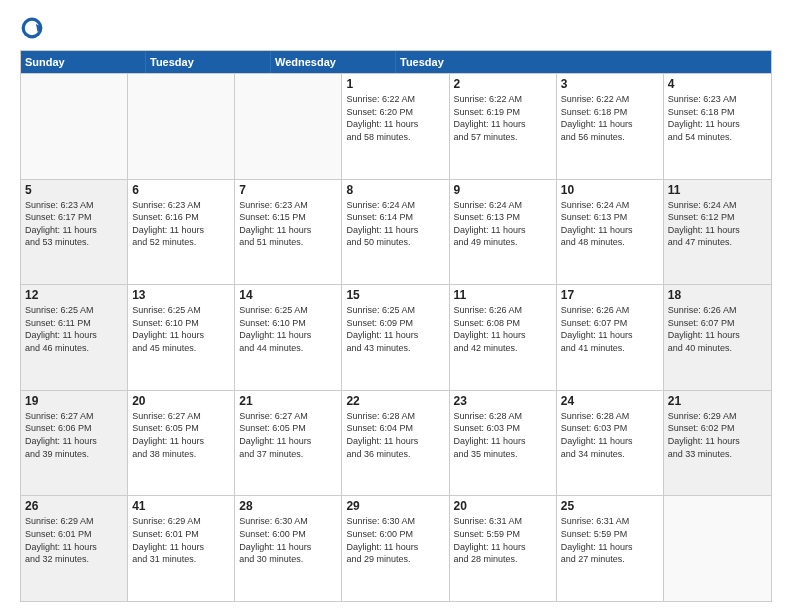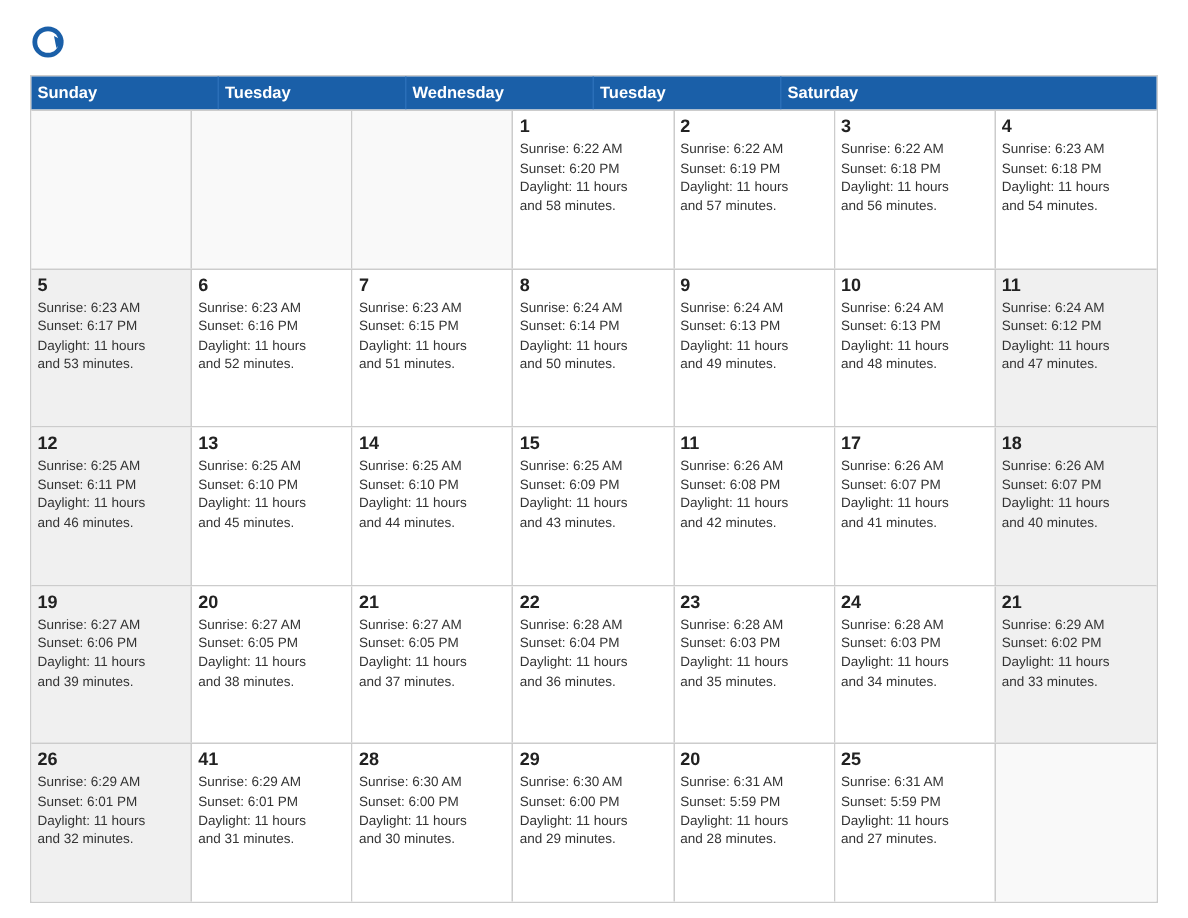--- a/index.html
+++ b/index.html
@@ -120,21 +120,20 @@
       <div class="location"></div>
     </div>
   </div>
 
   <div class="calendar">
     <div class="cal-header">
     <div class="cal-header-cell">Sunday</div>
         <div class="cal-header-cell">Tuesday</div>
         <div class="cal-header-cell">Wednesday</div>
         <div class="cal-header-cell">Tuesday</div>
-        <div class="cal-header-cell">Saturday</div>
       </div>
     <div class="cal-body">
     <div class="cal-row">
           <div class="cal-cell empty"></div>
           <div class="cal-cell empty"></div>
           <div class="cal-cell empty"></div>
           <div class="cal-cell">
             <div class="day-num">1</div>
             <div class="day-info" style="white-space: pre-line;">Sunrise: 6:22 AM
 Sunset: 6:20 PM

